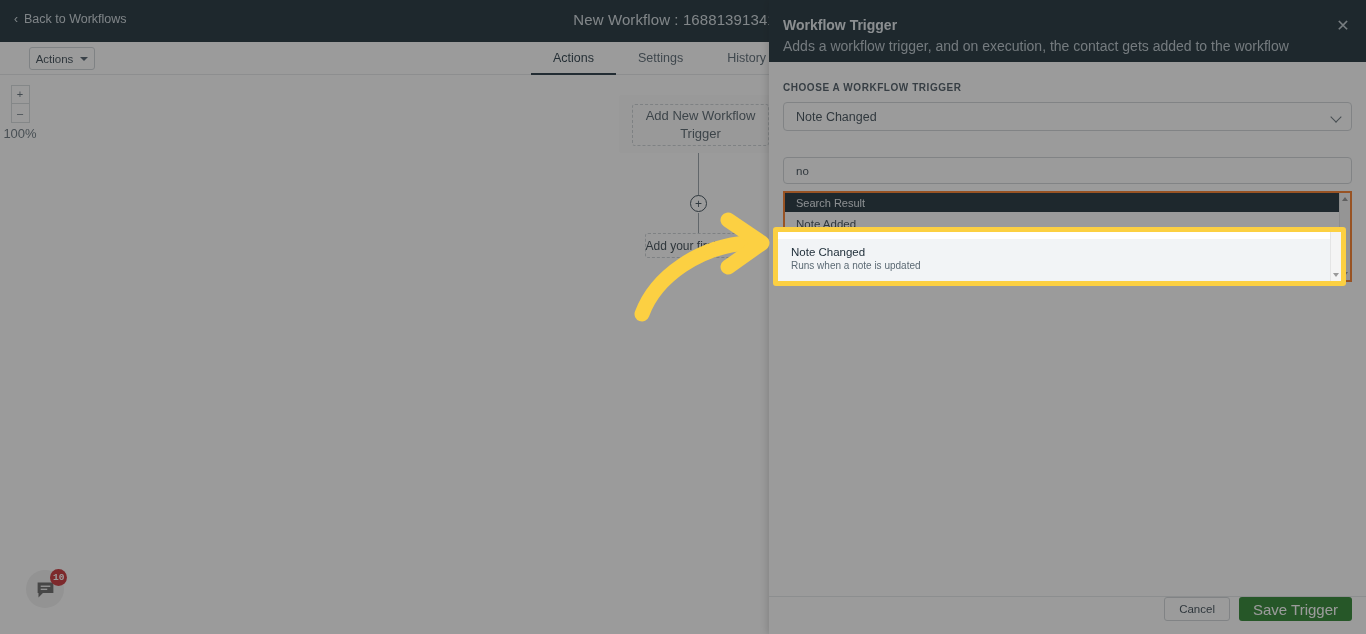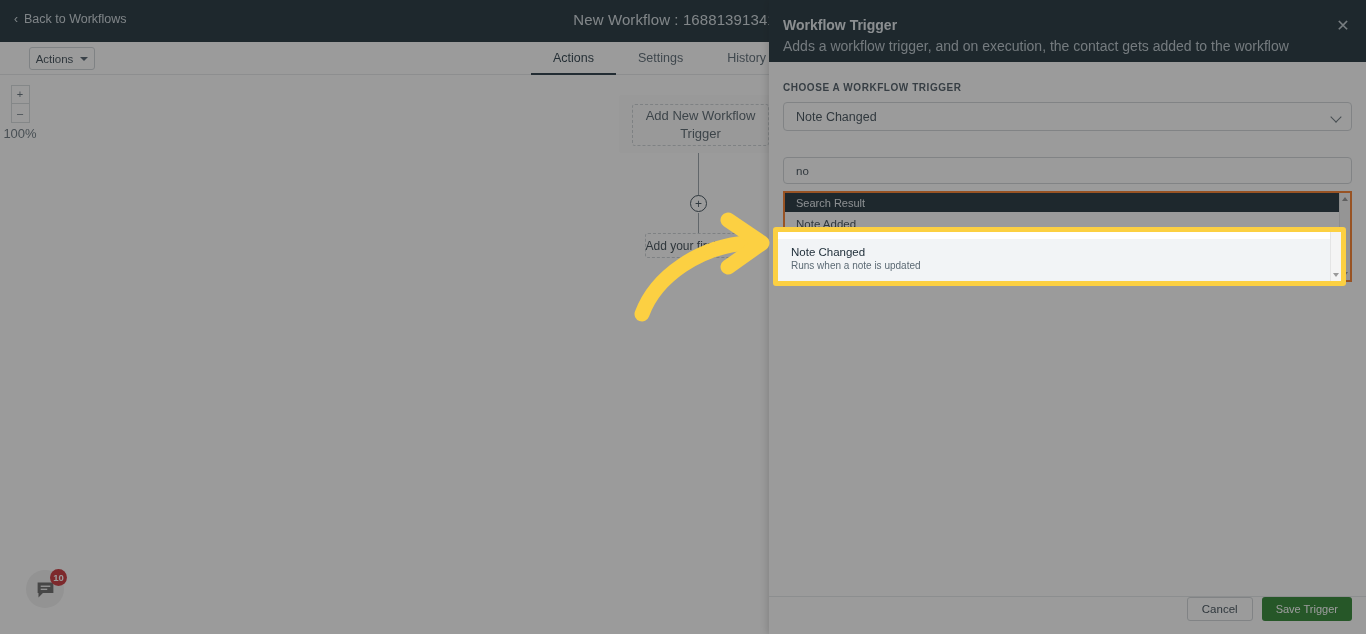--- a/index.html
+++ b/index.html
@@ -164,21 +164,21 @@
     display: flex; align-items: center; justify-content: center;
     cursor: pointer;
   }
   .chat-badge {
     position: absolute; left: 50px; top: 494px;
     min-width: 17px; height: 17px; padding: 0 3px;
     border-radius: 9px;
     background: #c52127;
     color: #ffffff;
     font-size: 9.5px; font-weight: bold;
-    display: flex; align-items: center; justify-content: center;
+    display: flex; align-items: center; justify-content: center; font-family: Liberation Mono, monospace;
   }
 
   
   .dim-overlay {
     position: absolute; inset: 0;
     background: rgba(50,50,50,0.49);
     pointer-events: none;
   }
 
   
@@ -306,21 +306,21 @@
     background: #ffffff;
     font-size: 11.5px; color: #2c3b46;
     display: flex; align-items: center;
     cursor: pointer;
     font-family: "Liberation Sans", sans-serif;
   }
   .btn-save {
     height: 24px; padding: 0 14px;
     border: none; border-radius: 3px;
     background: #1a7a1f;
-    font-size: 11px; color: #ffffff;
+    font-size: 15px; color: #ffffff;
     display: flex; align-items: center;
     cursor: pointer;
     font-family: "Liberation Sans", sans-serif;
   }
 
   
   .annotation-layer {
     position: absolute; inset: 0;
     pointer-events: none;
   }

